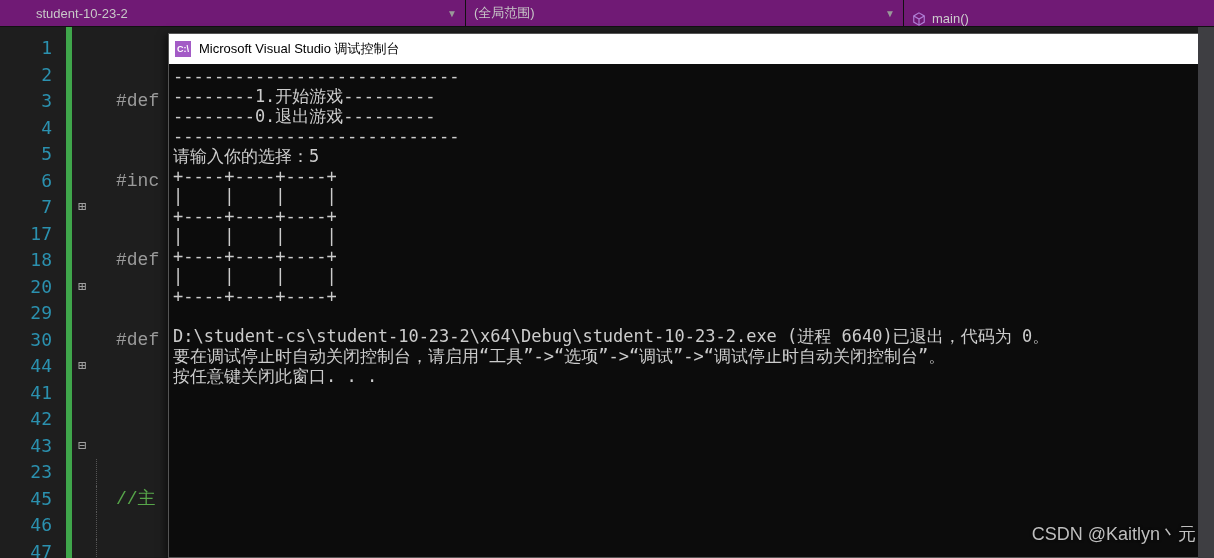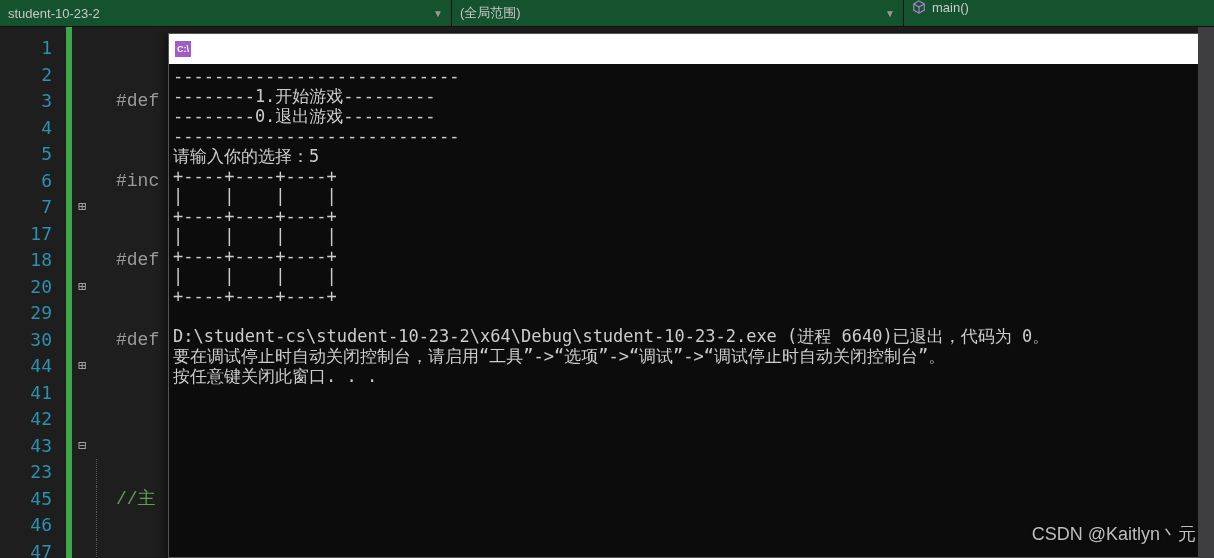--- a/index.html
+++ b/index.html
@@ -9,42 +9,43 @@
     background: #1e1e1e;
     font-family: Consolas, 'Courier New', monospace;
     font-size: 16px;
     overflow: hidden;
     position: relative;
     color: #ccc;
   }
   .top-bar {
     display: flex;
     height: 27px;
-    background: #14532d;
+    background: #701a75;
     border-bottom: 1px solid #111;
     font-family: "Segoe UI", sans-serif;
     font-size: 13px;
     align-items: center;
+    padding-left: 28px;
   }
   .top-bar .sel {
     flex: 1;
     display: flex;
     align-items: center;
     justify-content: space-between;
     padding: 0 8px;
     border-right: 1px solid #111;
     height: 100%;
     cursor: pointer;
   }
   .top-bar .sel .txt { color: #c8c8c8; }
   .top-bar .sel .arrow { color: #999; font-size: 10px; }
   .top-bar .mainfn {
     width: 310px;
     display: flex;
-    align-items: flex-start;
+    align-items: flex-end;
     padding-left: 8px;
     gap: 6px;
     height: 100%;
   }
   .cube-svg { width: 14px; height: 14px; }
   .editor-wrap {
     position: absolute;
     left: 0; top: 27px; right: 0; bottom: 0;
     display: flex;
     background: #1e1e1e;
@@ -267,20 +268,21 @@
     
     
     
     
   </div>
 </div>
 
 <div class="console-window">
   <div class="console-title">
     <span class="cvs">C:\</span>
+    <span>Microsoft Visual Studio 调试控制台</span>
   </div>
   <div class="console-body"><span>----------------------------</span>
 <span>--------1.开始游戏---------</span>
 <span>--------0.退出游戏---------</span>
 <span>----------------------------</span>
 <span>请输入你的选择：5</span>
 <span>+----+----+----+</span>
 <span>|    |    |    |</span>
 <span>+----+----+----+</span>
 <span>|    |    |    |</span>

